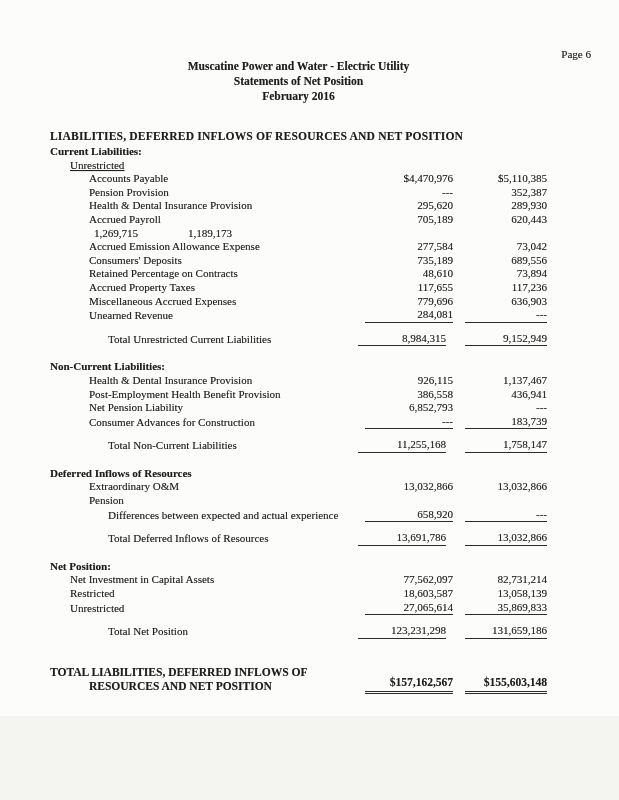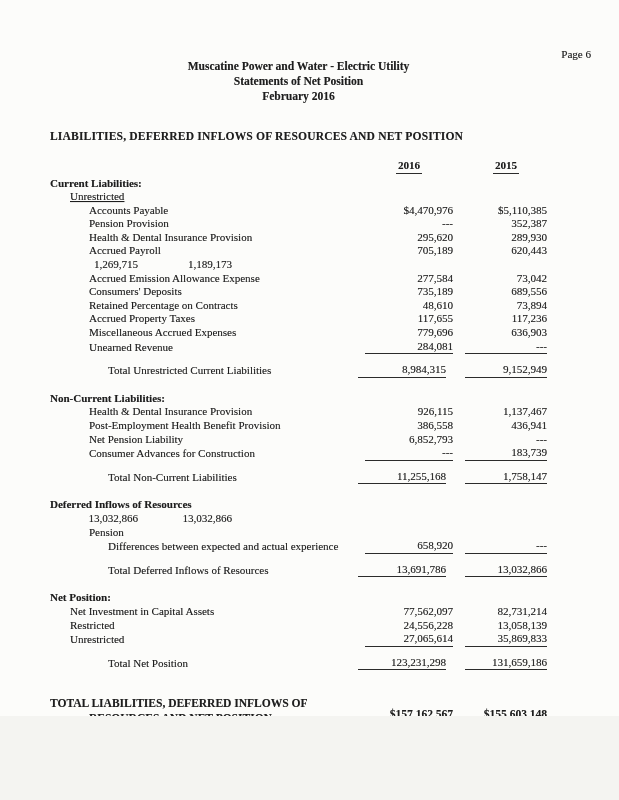--- a/index.html
+++ b/index.html
@@ -102,29 +102,20 @@
   <div class="page-number">Page 6</div>
 
   <div class="title-block">
     <div>Muscatine Power and Water - Electric Utility</div>
     <div>Statements of Net Position</div>
     <div>February 2016</div>
   </div>
 
   <div class="stmt-heading">LIABILITIES, DEFERRED INFLOWS OF RESOURCES AND NET POSITION</div>
 
-  <div class="cols col-headers">
-    <div class="row-label"></div>
-    <div class="vcell vc1">
-      <span class="colh">2016</span>
-    </div>
-    <div class="vcell vc2">
-      <span class="colh">2015</span>
-    </div>
-  </div>
 
   <div id="rows">
       <div class="cols row row--heading">
         <div class="row-label indent-0">Current Liabilities:</div>
         <div class="vcell vc1"></div>
         <div class="vcell vc2"></div>
       </div>
       <div class="cols row row--subheading">
         <div class="row-label indent-1">Unrestricted</div>
         <div class="vcell vc1"></div>
@@ -218,20 +209,21 @@
         <div class="row-label indent-3">Total Non-Current Liabilities</div>
         <div class="vcell vc1 rule">11,255,168</div>
         <div class="vcell vc2 rule">1,758,147</div>
       </div>
       <div class="cols row row--heading">
         <div class="row-label indent-0">Deferred Inflows of Resources</div>
         <div class="vcell vc1"></div>
         <div class="vcell vc2"></div>
       </div>
       <div class="cols row row--item">
+        <div class="row-label indent-2">Extraordinary O&amp;M</div>
         <div class="vcell vc1">13,032,866</div>
         <div class="vcell vc2">13,032,866</div>
       </div>
       <div class="cols row row--item">
         <div class="row-label indent-2">Pension</div>
         <div class="vcell vc1"></div>
         <div class="vcell vc2"></div>
       </div>
       <div class="cols row row--item">
         <div class="row-label indent-3">Differences between expected and actual experience</div>
@@ -248,21 +240,21 @@
         <div class="vcell vc1"></div>
         <div class="vcell vc2"></div>
       </div>
       <div class="cols row row--item">
         <div class="row-label indent-1">Net Investment in Capital Assets</div>
         <div class="vcell vc1">77,562,097</div>
         <div class="vcell vc2">82,731,214</div>
       </div>
       <div class="cols row row--item">
         <div class="row-label indent-1">Restricted</div>
-        <div class="vcell vc1">24,556,228</div>
+        <div class="vcell vc1">18,603,587</div>
         <div class="vcell vc2">13,058,139</div>
       </div>
       <div class="cols row row--item">
         <div class="row-label indent-1">Unrestricted</div>
         <div class="vcell vc1 rule">27,065,614</div>
         <div class="vcell vc2 rule">35,869,833</div>
       </div>
       <div class="cols row row--total">
         <div class="row-label indent-3">Total Net Position</div>
         <div class="vcell vc1 rule">123,231,298</div>

